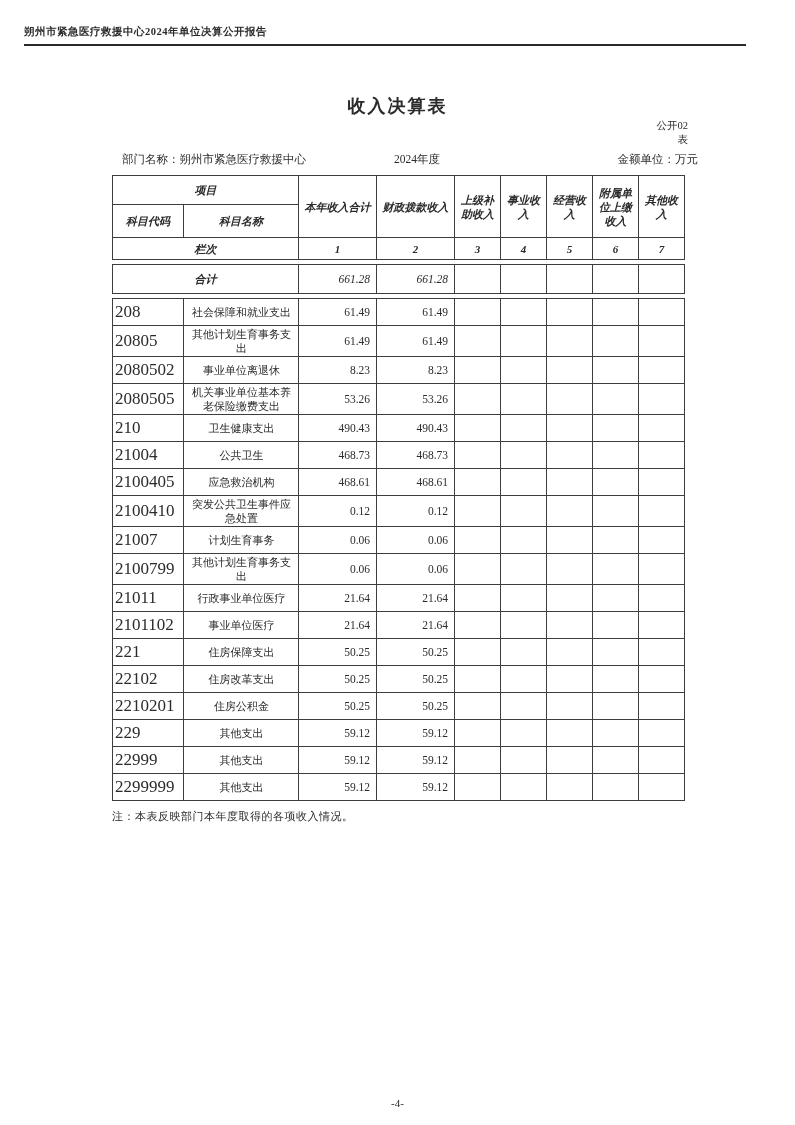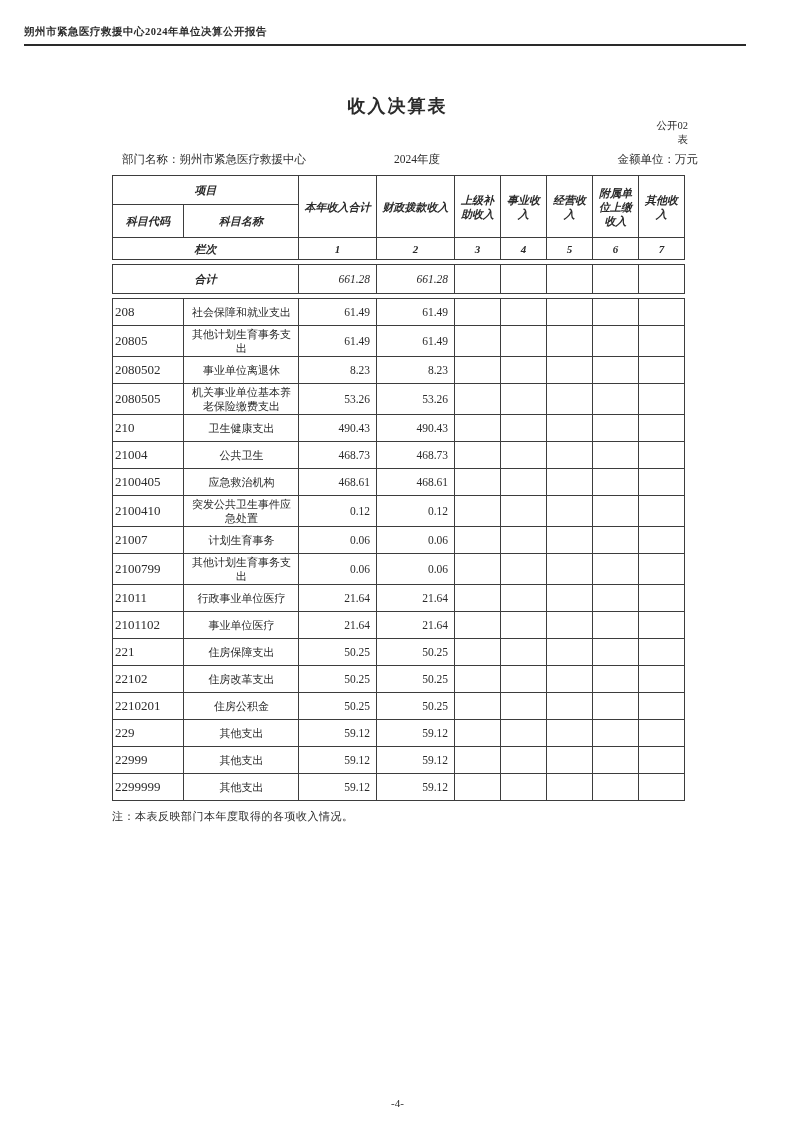--- a/index.html
+++ b/index.html
@@ -43,21 +43,21 @@
     overflow:hidden;word-break:break-all;
   }
   .hdr td{font-weight:bold;text-align:center;vertical-align:middle;}
   tr.h1 > td{height:26px;}
   tr.h2 > td{height:30px;border-radius:13px;}
   tr.h3 > td{height:19px;}
   tr.total > td{height:26px;}
   td.total-label{font-weight:bold;text-align:center;vertical-align:middle;}
   tbody.rows td{height:24px;vertical-align:middle;}
   td.num{text-align:right;padding-right:6px;font-size:11.5px;}
-  td.code{text-align:left;padding-left:2px;font-size:13px;}
+  td.code{text-align:left;padding-left:2px;font-size:17px;}
   td.name{text-align:center;padding-left:3px;padding-right:2px;}
   .note{margin-top:8px;font-size:11px;letter-spacing:0.5px;}
   .page-number{
     position:absolute;top:1097px;left:0;width:100%;
     text-align:center;font-size:11px;
   }
 </style>
 </head>
 <body>
 

